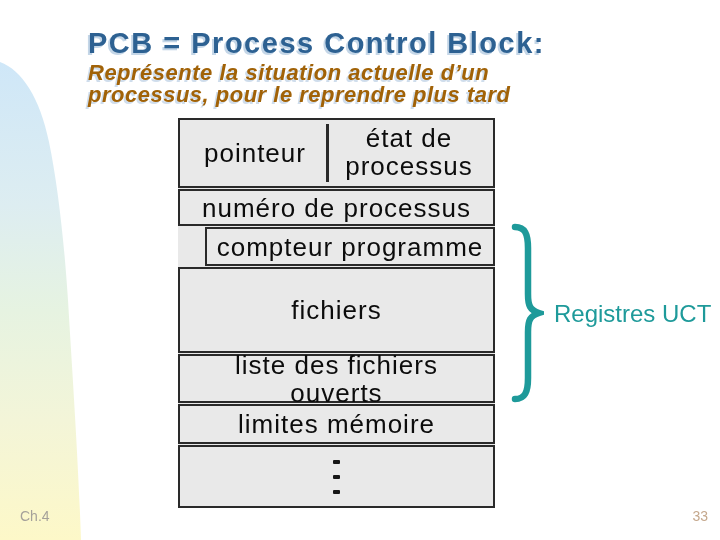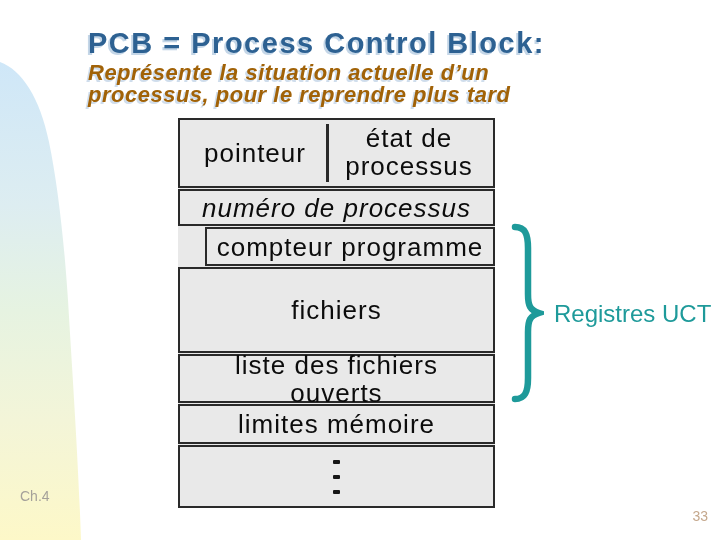--- a/index.html
+++ b/index.html
@@ -66,21 +66,21 @@
     display: flex;
     align-items: center;
     justify-content: center;
     text-align: center;
     font-size: 26px;
     letter-spacing: 1px;
     line-height: 28px;
     color: #0c0c0c;
   }
   .r1 { height: 70px; padding: 4px; }
-  .r2 { height: 37px; font-style: italic; }
+  .r2 { height: 37px; }
   .r3 { height: 39px; margin-left: 27px; }
   .r4 { height: 86px; }
   .r5 { height: 40px; }
   .r6 { height: 49px; }
   .r7 { height: 63px; }
 
   .r1 { display: flex; align-items: stretch; }
   .cell-left {
     width: 47%;
     border-right: 3px solid #2a2a2a;
@@ -117,21 +117,21 @@
     left: 554px; top: 300px;
     font-size: 24px;
     color: #1e9a9a;
     white-space: nowrap;
     text-align: right;
   }
 
   
   .footer-chapter {
     position: absolute;
-    left: 20px; top: 488px;
+    left: 20px; top: 508px;
     font-size: 14px;
     color: #a5a19a;
   }
   .footer-page {
     position: absolute;
     right: 12px; top: 508px;
     font-size: 14px;
     color: #c5a88d;
   }
 </style>

